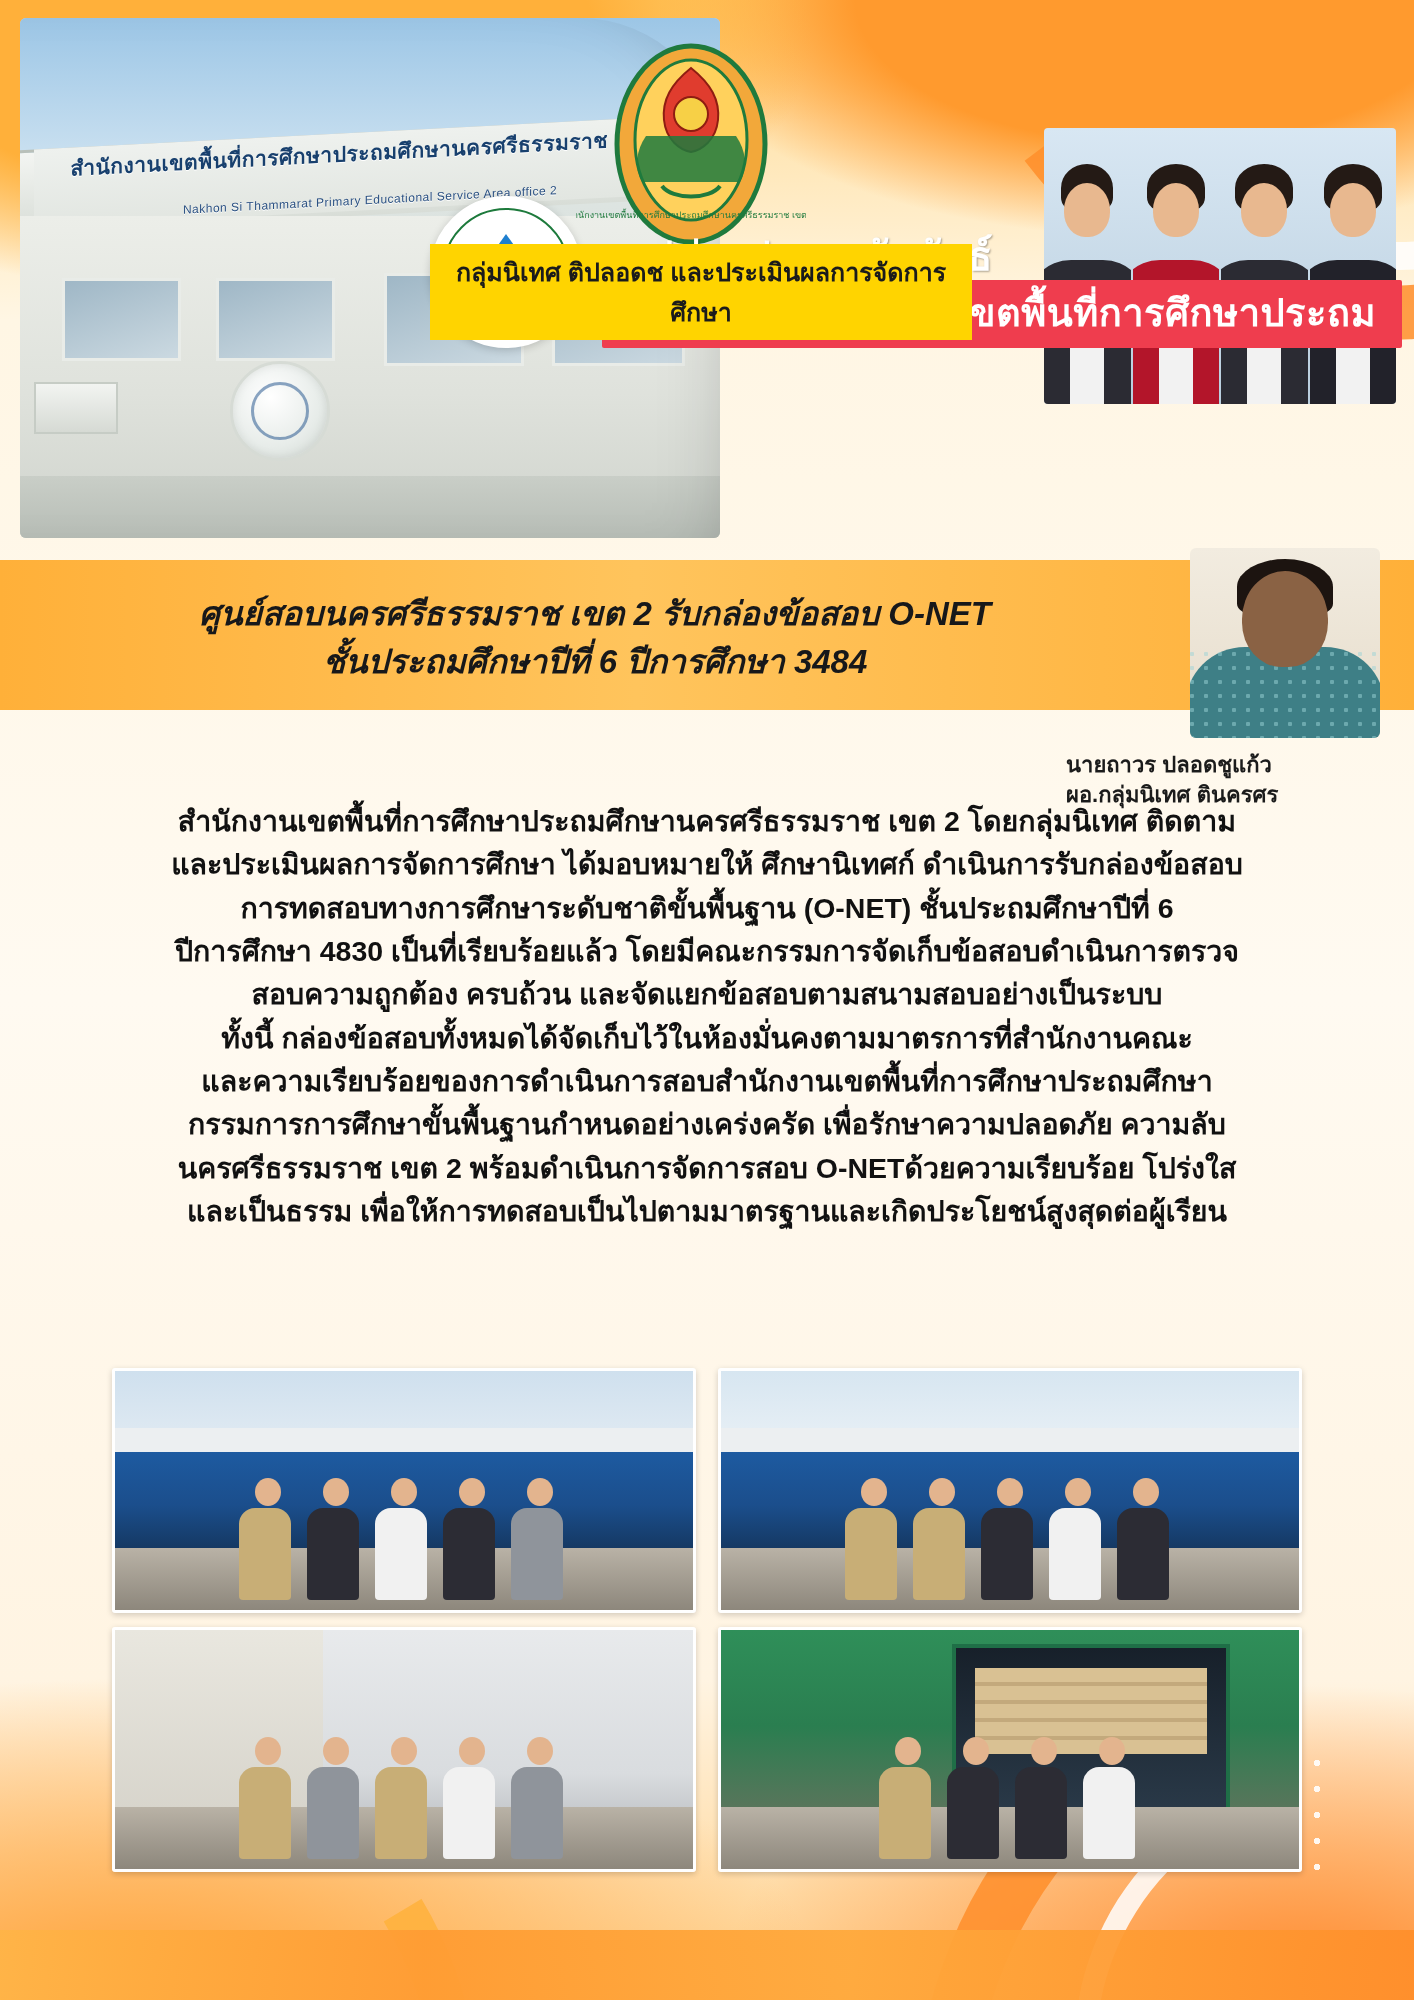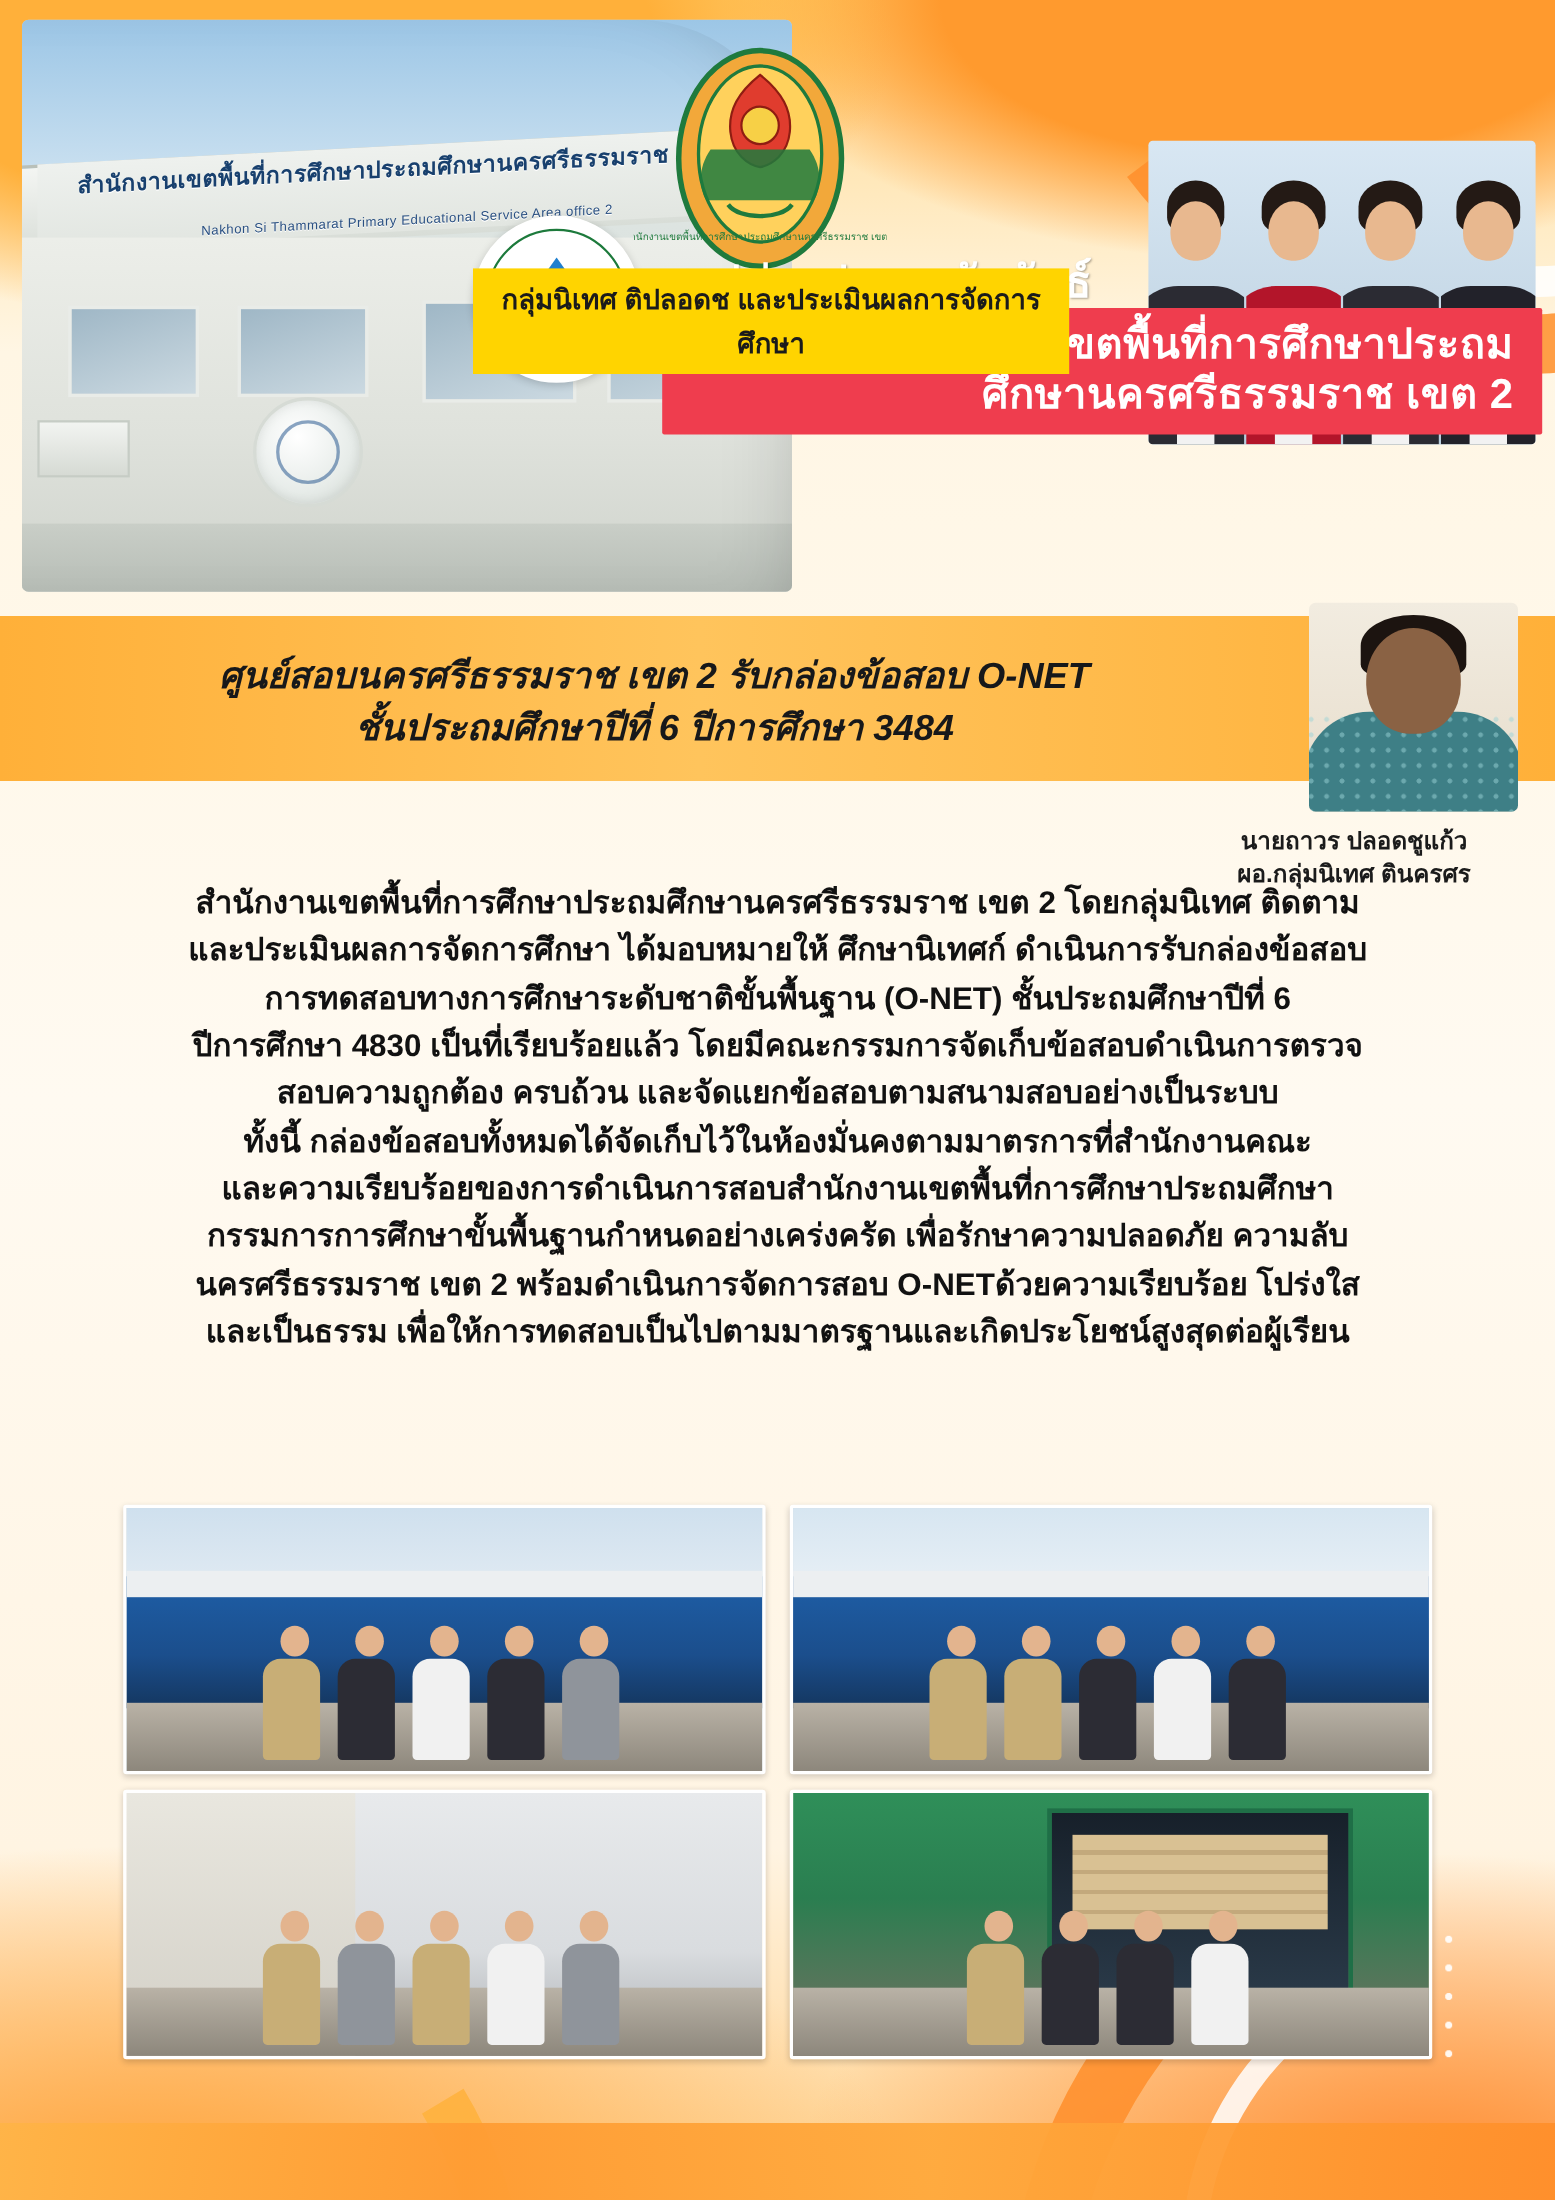--- a/index.html
+++ b/index.html
@@ -154,21 +154,21 @@
   }
   .director-photo {
     width: 190px; height: 190px; border-radius: 6px; overflow:hidden; position:relative;
     background: linear-gradient(180deg,#f2ece0 0%, #e6dccb 100%);
   }
   .d-head { position:absolute; left:50%; top:12%; transform:translateX(-50%); width:86px; height:96px; border-radius:50% 50% 46% 46%; background:#8a6244; }
   .d-hair { position:absolute; left:50%; top:6%; transform:translateX(-50%); width:96px; height:56px; border-radius:50% 50% 20% 20%; background:#1c1410; }
   .d-body { position:absolute; left:50%; bottom:0; transform:translateX(-50%); width:200px; height:48%; border-radius:60px 60px 0 0; background:#3e7f86; }
   .d-body::after { content:""; position:absolute; inset:0; background-image:radial-gradient(#9ad2d6 2px, transparent 2.5px); background-size:14px 14px; opacity:.5; }
   .director-caption {
-    position:absolute; right: 18px; top: 750px; width: 330px; text-align:center;
+    position:absolute; right: 18px; top: 750px; width: 330px; 
     color:#1b1b1b; font-size:22px; font-weight:bold; line-height:1.35;
   }
 
   
   .date-line {
     position:absolute; left:0; top:752px; width:1080px; text-align:center;
     font-size:30px; font-weight:bold; color:#111;
   }
   .body-text {
     position:absolute; left:28px; top:800px; width:1358px;
@@ -300,21 +300,20 @@
             <div class="la la-down"></div>
             <div class="la la-left"></div>
             <div class="la la-right"></div>
             <div class="la-core"></div>
           </div>
         </div>
       </div>
       <div class="title-top">สรุปข่าวประชาสัมพันธ์</div>
       <div class="title-band">
         <div>สำนักงานเขตพื้นที่การศึกษาประถม</div>
-        <div>ศึกษานครศรีธรรมราช เขต 2</div>
       </div>
     </div>
 
     <div class="subtitle-band">กลุ่มนิเทศ ติปลอดช และประเมินผลการจัดการศึกษา</div>
   </div>
 
   <div class="headline-band"></div>
   <div class="headline-text">
     <div>ศูนย์สอบนครศรีธรรมราช เขต 2 รับกล่องข้อสอบ O-NET</div>
     <div>ชั้นประถมศึกษาปีที่ 6 ปีการศึกษา 3484</div>

